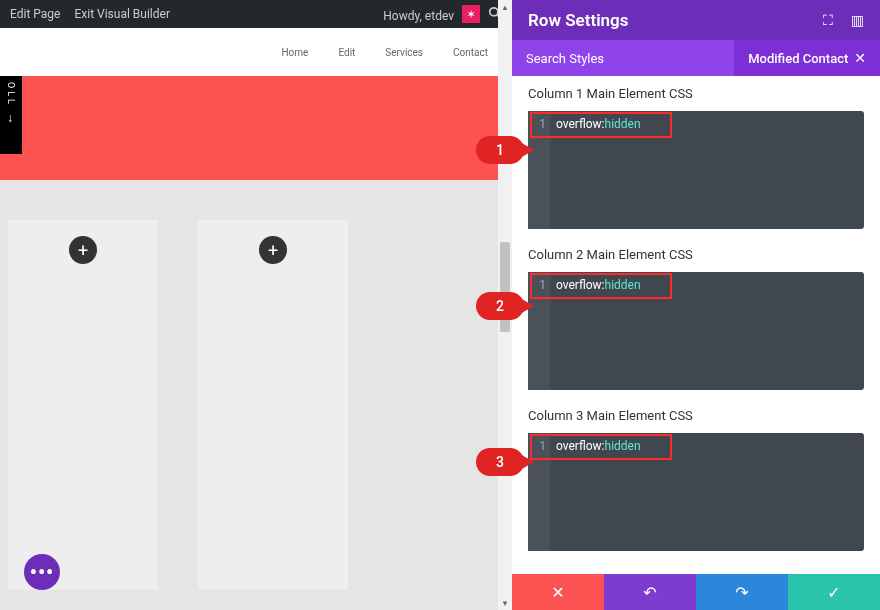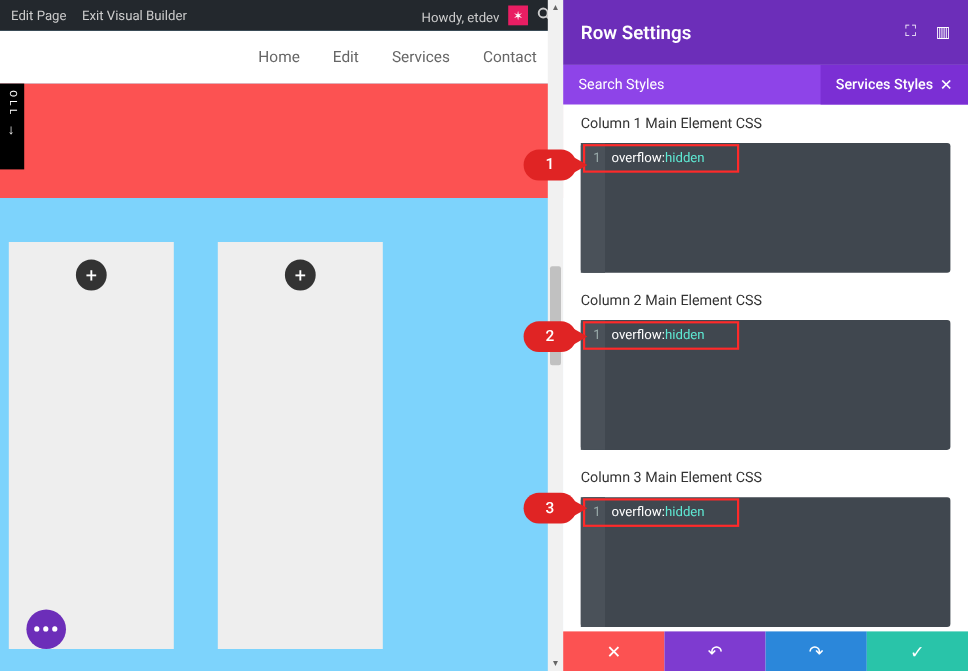--- a/index.html
+++ b/index.html
@@ -1,49 +1,49 @@
 <!DOCTYPE html>
 <html><head>
   <meta charset="utf-8">
   <style>
     * { margin: 0; padding: 0; box-sizing: border-box; font-family: -apple-system, BlinkMacSystemFont, "Segoe UI", Roboto, sans-serif; }
     body { width: 880px; height: 610px; overflow: hidden; display: flex; background: #fff; }
     
     
-    .left-panel { width: 512px; height: 610px; position: relative; background: #7dd3fc; }
+    .left-panel { width: 512px; height: 610px; position: relative; background: #e5e5e5; }
     .admin-bar { height: 28px; background: #23282d; color: #ccc; display: flex; align-items: center; padding: 0 10px; font-size: 12px; position: relative; }
     .admin-bar .left-links { display: flex; gap: 14px; }
     .admin-bar .left-links span { cursor: pointer; }
     .admin-bar .right-links { margin-left: auto; display: flex; align-items: flex-end; gap: 8px; }
     .admin-bar .star-badge { background: #e91e63; color: #fff; width: 18px; height: 18px; display: inline-flex; align-items: center; justify-content: center; font-size: 11px; }
     .admin-bar .search-ic { color: #ccc; }
     
     .nav-bar { height: 48px; display: flex; align-items: center; justify-content: flex-end; padding: 0 24px; gap: 30px; background: #fff; }
-    .nav-bar span { color: #666; font-size: 14px; cursor: pointer; }
+    .nav-bar span { color: #666; font-size: 10px; cursor: pointer; }
     
     .red-section { height: 104px; background: #fc5252; position: relative; }
     .scroll-tab { position: absolute; left: 0; top: 0; width: 22px; height: 78px; background: #000; color: #fff; display: flex; flex-direction: column; align-items: center; padding-top: 6px; font-size: 9px; letter-spacing: 2px; }
     .scroll-tab .arrow { margin-top: 4px; font-size: 12px; }
     
     .content-area { padding: 40px 8px 0 8px; display: flex; gap: 40px; position: relative; }
     .column-box { width: 150px; height: 370px; background: #eeeeee; position: relative; }
     .add-circle { position: absolute; left: 50%; top: 16px; transform: translateX(-50%); width: 28px; height: 28px; border-radius: 50%; background: #333; color: #fff; display: flex; align-items: center; justify-content: center; font-size: 18px; cursor: pointer; }
     
     .fab { position: absolute; left: 24px; bottom: 20px; width: 36px; height: 36px; border-radius: 50%; background: #6c2eb9; color: #fff; display: flex; align-items: center; justify-content: center; font-size: 20px; font-weight: bold; letter-spacing: 1px; cursor: pointer; }
     
     .scrollbar-v { position: absolute; right: 0; top: 0; width: 14px; height: 610px; background: #f1f1f1; }
     .scrollbar-v .track { position: absolute; top: 14px; bottom: 14px; left: 2px; right: 2px; }
     .scrollbar-v .thumb { position: absolute; left: 0; right: 0; top: 228px; height: 90px; background: #c1c1c1; border-radius: 2px; }
     .scrollbar-v .arr { position: absolute; left: 0; right: 0; height: 14px; text-align: center; font-size: 9px; color: #666; line-height: 14px; }
     .scrollbar-v .arr.up { top: 0; }
     .scrollbar-v .arr.down { bottom: 0; }
     
     
     .right-panel { width: 368px; height: 610px; background: #fff; display: flex; flex-direction: column; position: relative; }
-    .panel-header { height: 59px; background: #6c2eb9; color: #fff; display: flex; align-items: center; padding: 0 16px; }
+    .panel-header { height: 40px; background: #6c2eb9; color: #fff; display: flex; align-items: center; padding: 0 16px; }
     .panel-header h2 { font-size: 17px; font-weight: 600; flex: 1; }
     .panel-header .hdr-icons { display: flex; gap: 18px; }
     .panel-header .hdr-icons span { cursor: pointer; font-size: 14px; }
     
     .tab-bar { height: 36px; background: #8e44e8; display: flex; align-items: stretch; color: #fff; font-size: 13px; }
     .tab-bar .tab { display: flex; align-items: center; padding: 0 14px; cursor: pointer; }
     .tab-bar .tab.active { background: #7b2fd4; font-weight: 500; }
     .tab-bar .tab.right { margin-left: auto; }
     .tab-bar .tab .x { margin-left: 6px; font-size: 14px; }
     
@@ -130,21 +130,21 @@
     <h2>Row Settings</h2>
     <div class="hdr-icons">
       <span>⛶</span>
       <span>▥</span>
     </div>
   </div>
 
   <div class="tab-bar">
     <div class="tab">Search Styles</div>
     <div class="tab active right">
-      <span>Services Styles</span>
+      <span>Modified Contact</span>
       <span class="x">✕</span>
     </div>
   </div>
 
   <div class="panel-body">
     <div class="css-field">
       <div class="label">Column 1 Main Element CSS</div>
       <div class="code-box">
         <div class="gutter">1</div>
         <div class="line"><span class="kw">overflow:</span><span class="val">hidden</span></div>

